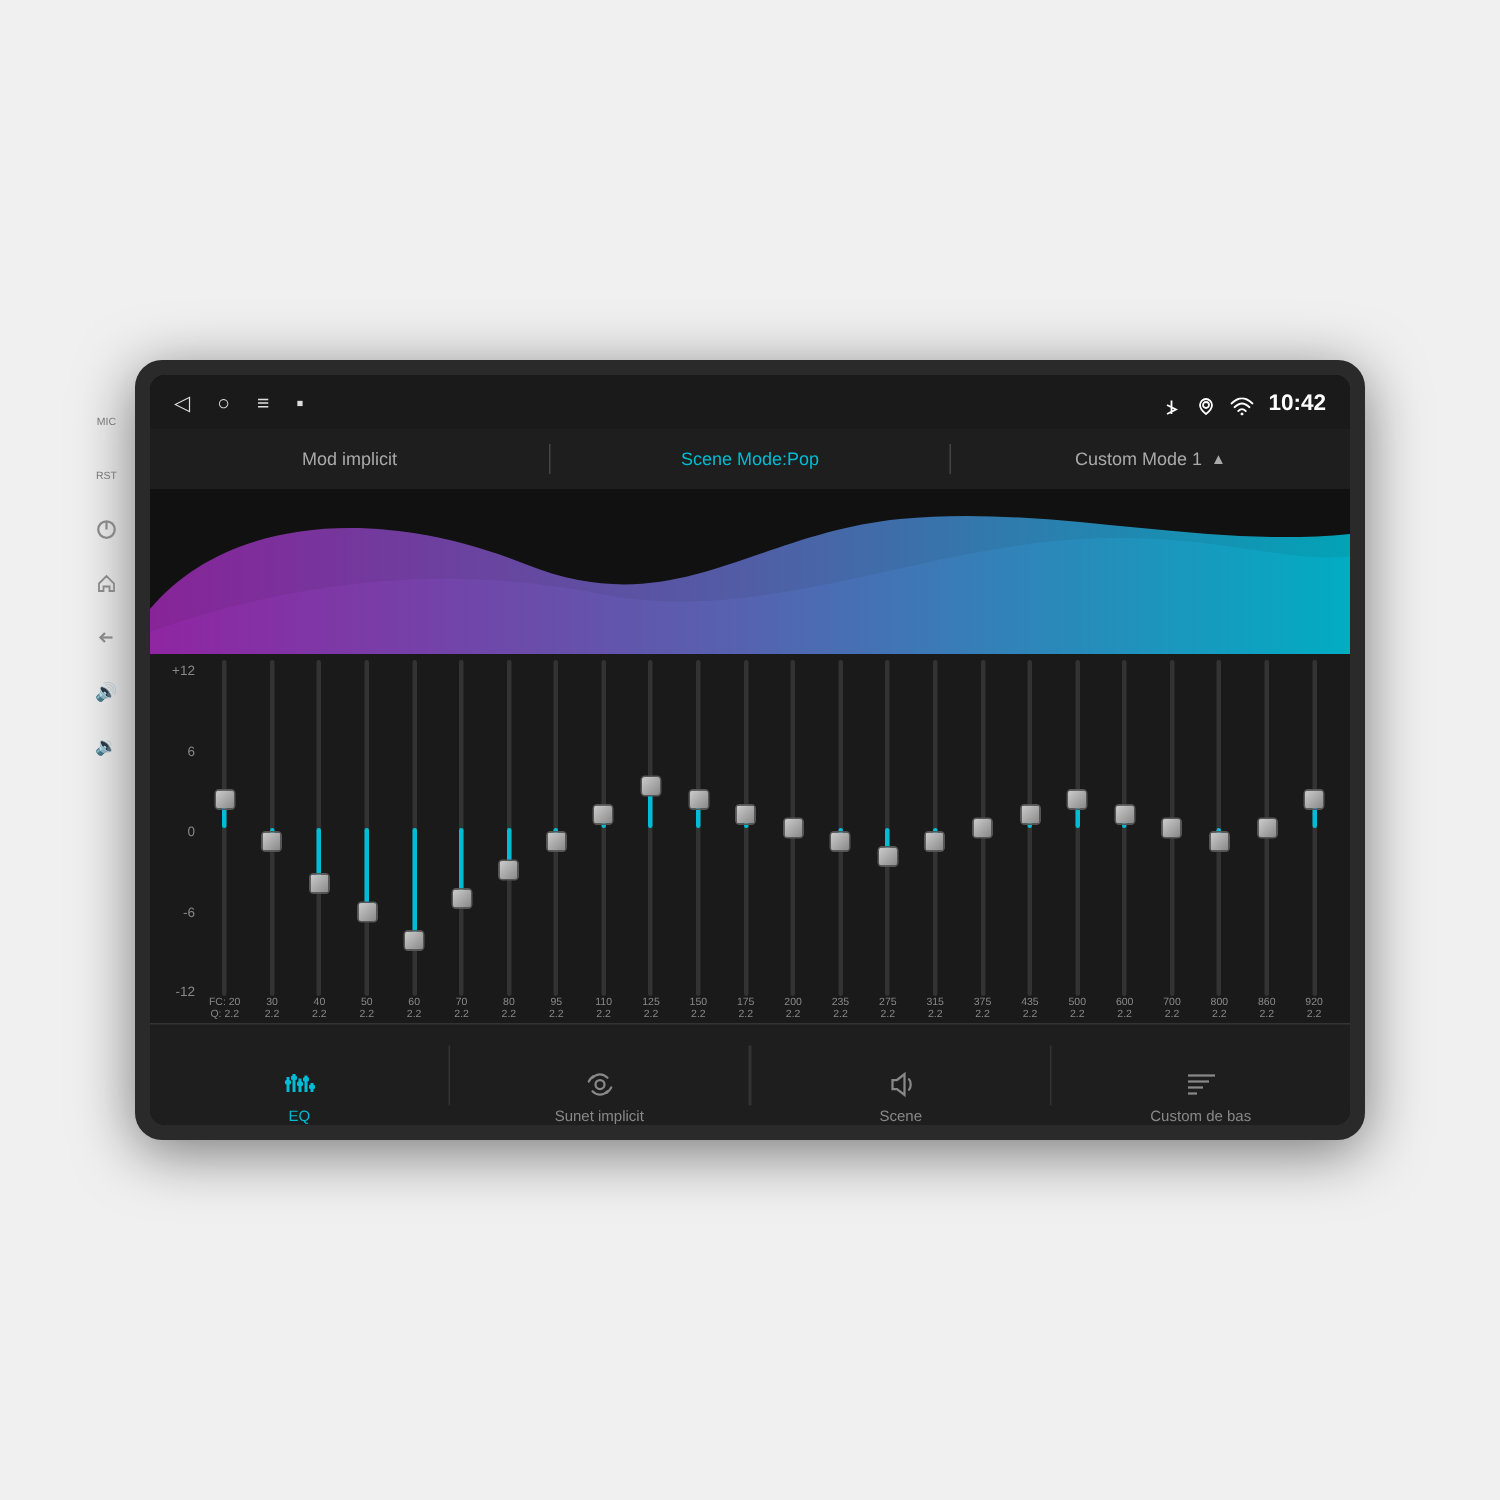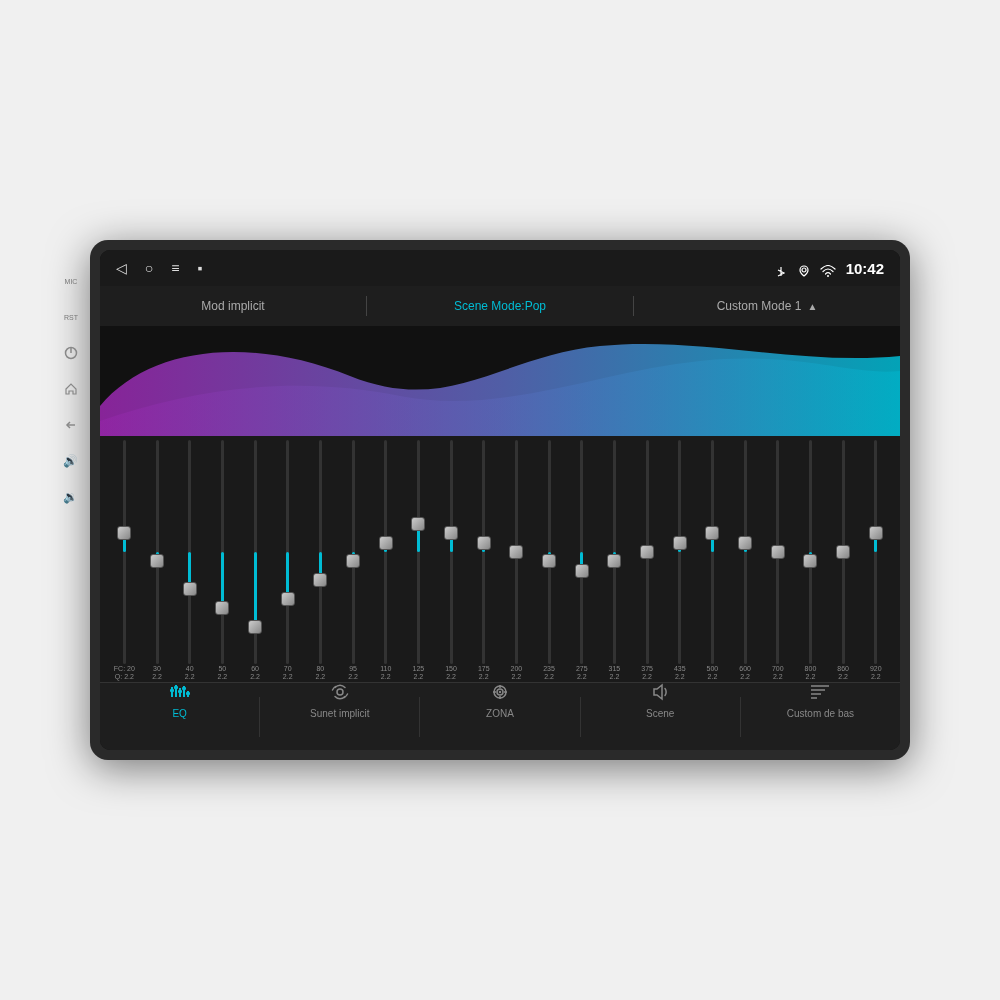--- a/index.html
+++ b/index.html
@@ -241,21 +241,21 @@
       align-items: center;
       flex-shrink: 0;
       border-top: 1px solid #333;
     }
 
     .nav-tab {
       flex: 1;
       display: flex;
       flex-direction: column;
       align-items: center;
-      justify-content: flex-start;
+      justify-content: flex-end;
       gap: 4px;
       cursor: pointer;
       height: 100%;
       position: relative;
     }
 
     .nav-tab.active .nav-tab-icon {
       color: #00bcd4;
     }
 
@@ -367,20 +367,27 @@
           </linearGradient>
         </defs>
         <path d="M0 80 C50 20, 150 10, 250 50 C350 90, 400 30, 500 20 C600 10, 700 40, 800 30 L800 110 L0 110 Z" fill="url(#waveGrad)" opacity="0.85"></path>
         <path d="M0 95 C100 60, 200 50, 300 70 C400 90, 500 45, 600 35 C700 25, 750 50, 800 45 L800 110 L0 110 Z" fill="url(#waveGrad)" opacity="0.4"></path>
       </svg>
     </div>
 
     <div class="eq-sliders-container">
       <div class="eq-sliders-wrapper">
 
+        <div class="db-labels">
+          <span>+12</span>
+          <span>6</span>
+          <span>0</span>
+          <span>-6</span>
+          <span>-12</span>
+        </div>
 
         <div class="sliders-area" id="sliders-area">
 
         <div class="eq-slider-col">
       <div class="slider-track-container">
         <div class="slider-track">
           <div class="slider-fill" style="
             bottom: 50%;
             top: 41.66666666666667%;
             background: #00bcd4;
@@ -796,34 +803,20 @@
             <path d="M16 13.5C14.5 15 12.9 15.8 11 15.8s-3.5-.8-5-2.3" stroke="#888" stroke-width="1.5" fill="none" stroke-linecap="round"></path>
             <path d="M3.5 7C4.5 5.2 5.5 4.2 6.5 3.5" stroke="#888" stroke-width="1.5" fill="none" stroke-linecap="round"></path>
             <path d="M18.5 11C17.5 12.8 16.5 13.8 15.5 14.5" stroke="#888" stroke-width="1.5" fill="none" stroke-linecap="round"></path>
           </svg>
         </div>
         <span class="nav-tab-label">Sunet implicit</span>
       </div>
 
       <div class="nav-tab-separator"></div>
 
-      <div class="nav-tab">
-        <div class="nav-tab-icon">
-          <svg width="22" height="18" viewBox="0 0 22 18" fill="none">
-            <circle cx="11" cy="9" r="6" stroke="#888" stroke-width="1.5" fill="none"></circle>
-            <circle cx="11" cy="9" r="3" stroke="#888" stroke-width="1.5" fill="none"></circle>
-            <circle cx="11" cy="9" r="1.2" fill="#888"></circle>
-            <line x1="11" y1="2" x2="11" y2="5" stroke="#888" stroke-width="1.5"></line>
-            <line x1="11" y1="13" x2="11" y2="16" stroke="#888" stroke-width="1.5"></line>
-            <line x1="4" y1="9" x2="7" y2="9" stroke="#888" stroke-width="1.5"></line>
-            <line x1="15" y1="9" x2="18" y2="9" stroke="#888" stroke-width="1.5"></line>
-          </svg>
-        </div>
-        <span class="nav-tab-label">ZONA</span>
-      </div>
 
       <div class="nav-tab-separator"></div>
 
       <div class="nav-tab">
         <div class="nav-tab-icon">
           <svg width="22" height="18" viewBox="0 0 22 18" fill="none">
             <path d="M5 6H8L13 2V16L8 12H5V6Z" stroke="#888" stroke-width="1.5" fill="none"></path>
             <path d="M16 5.5C17.5 7 17.5 11 16 12.5" stroke="#888" stroke-width="1.5" fill="none" stroke-linecap="round"></path>
           </svg>
         </div>

